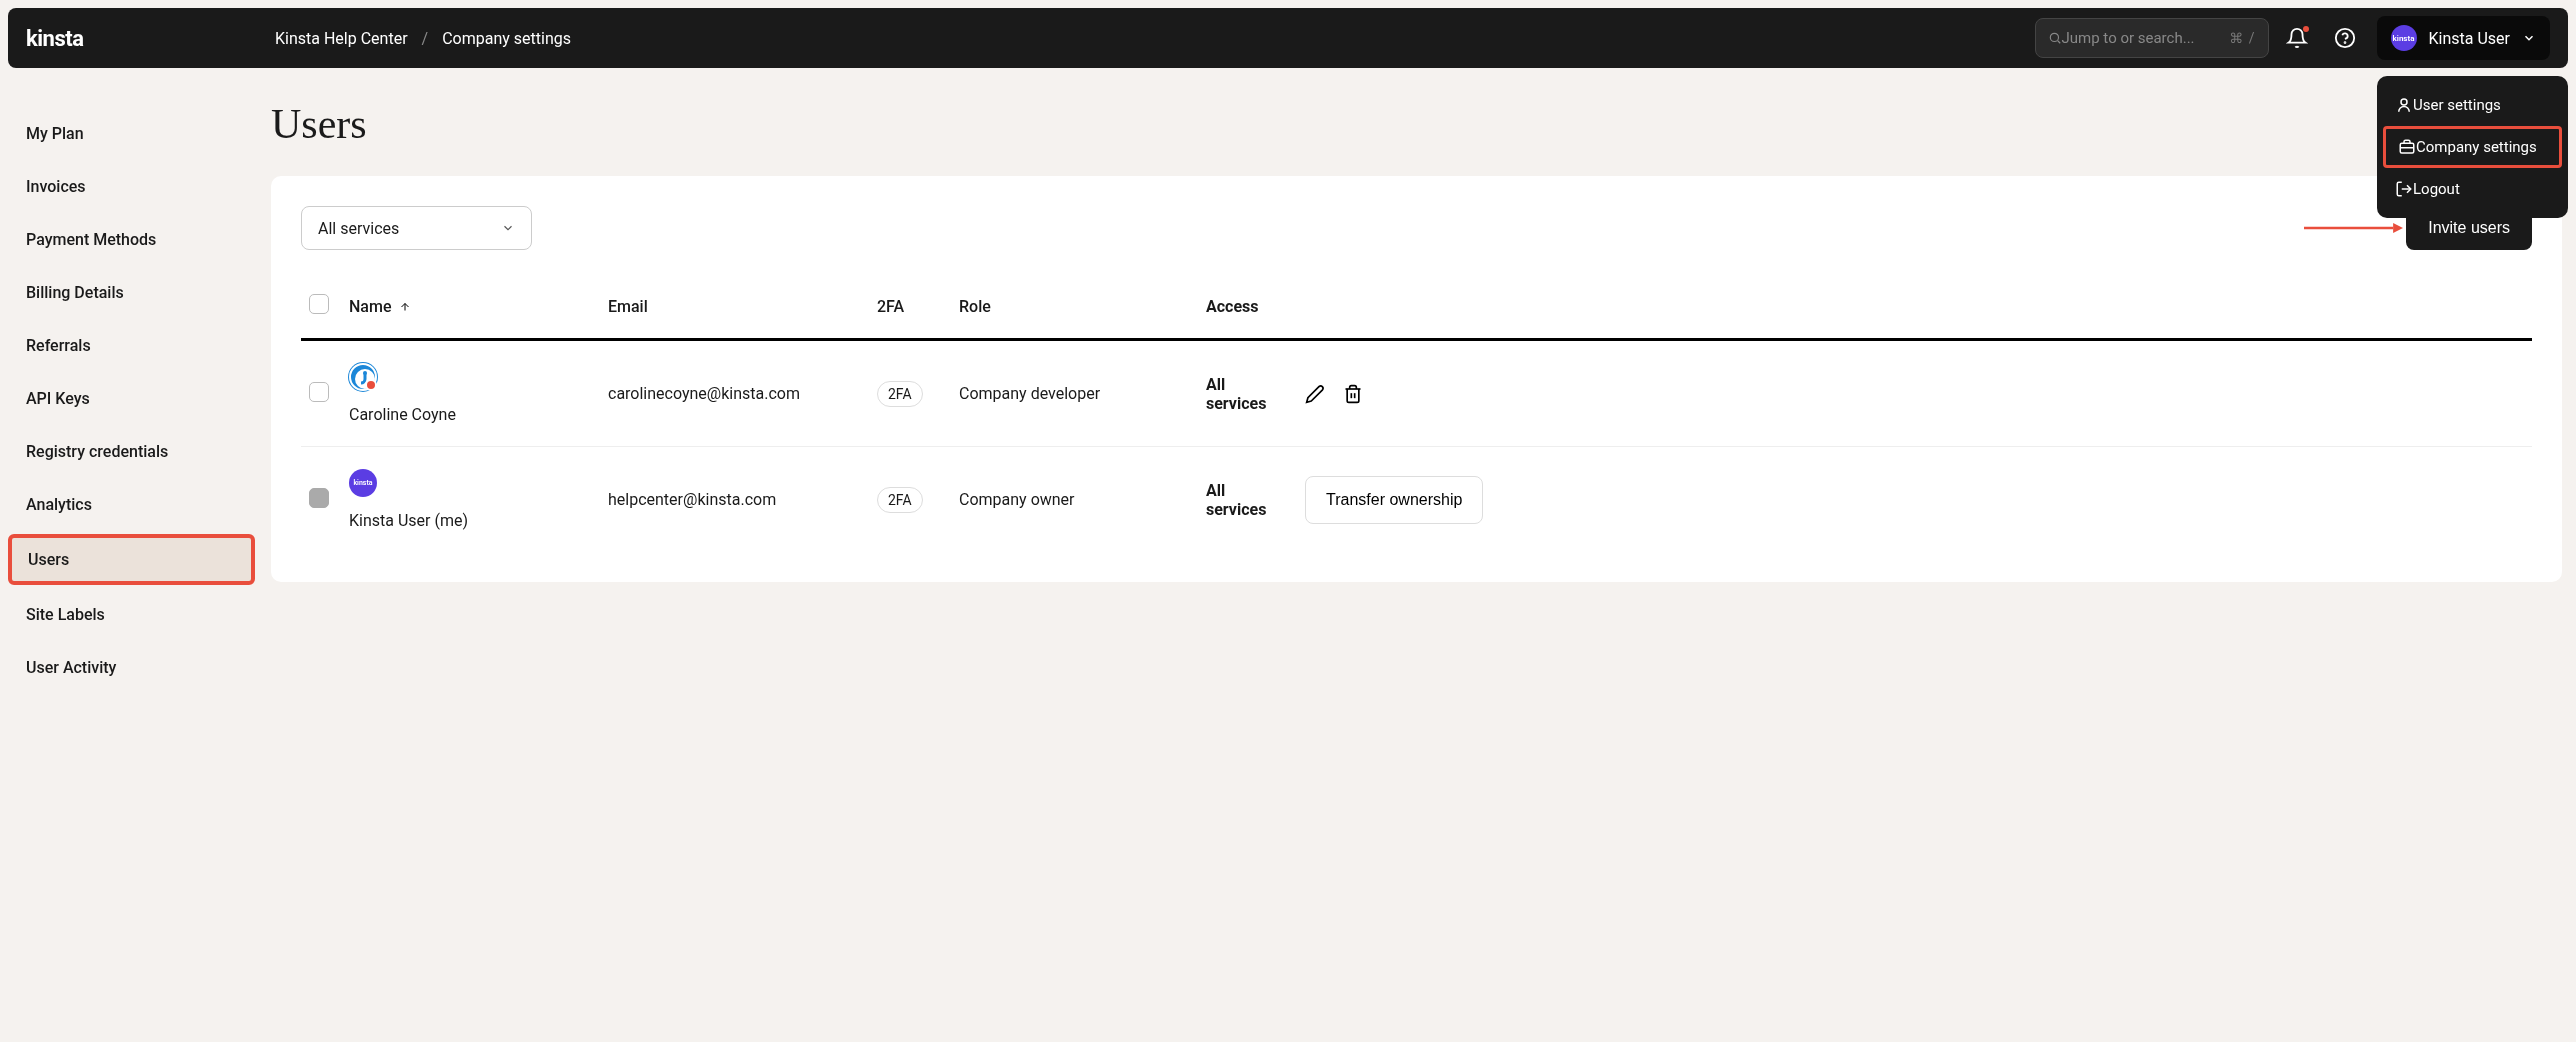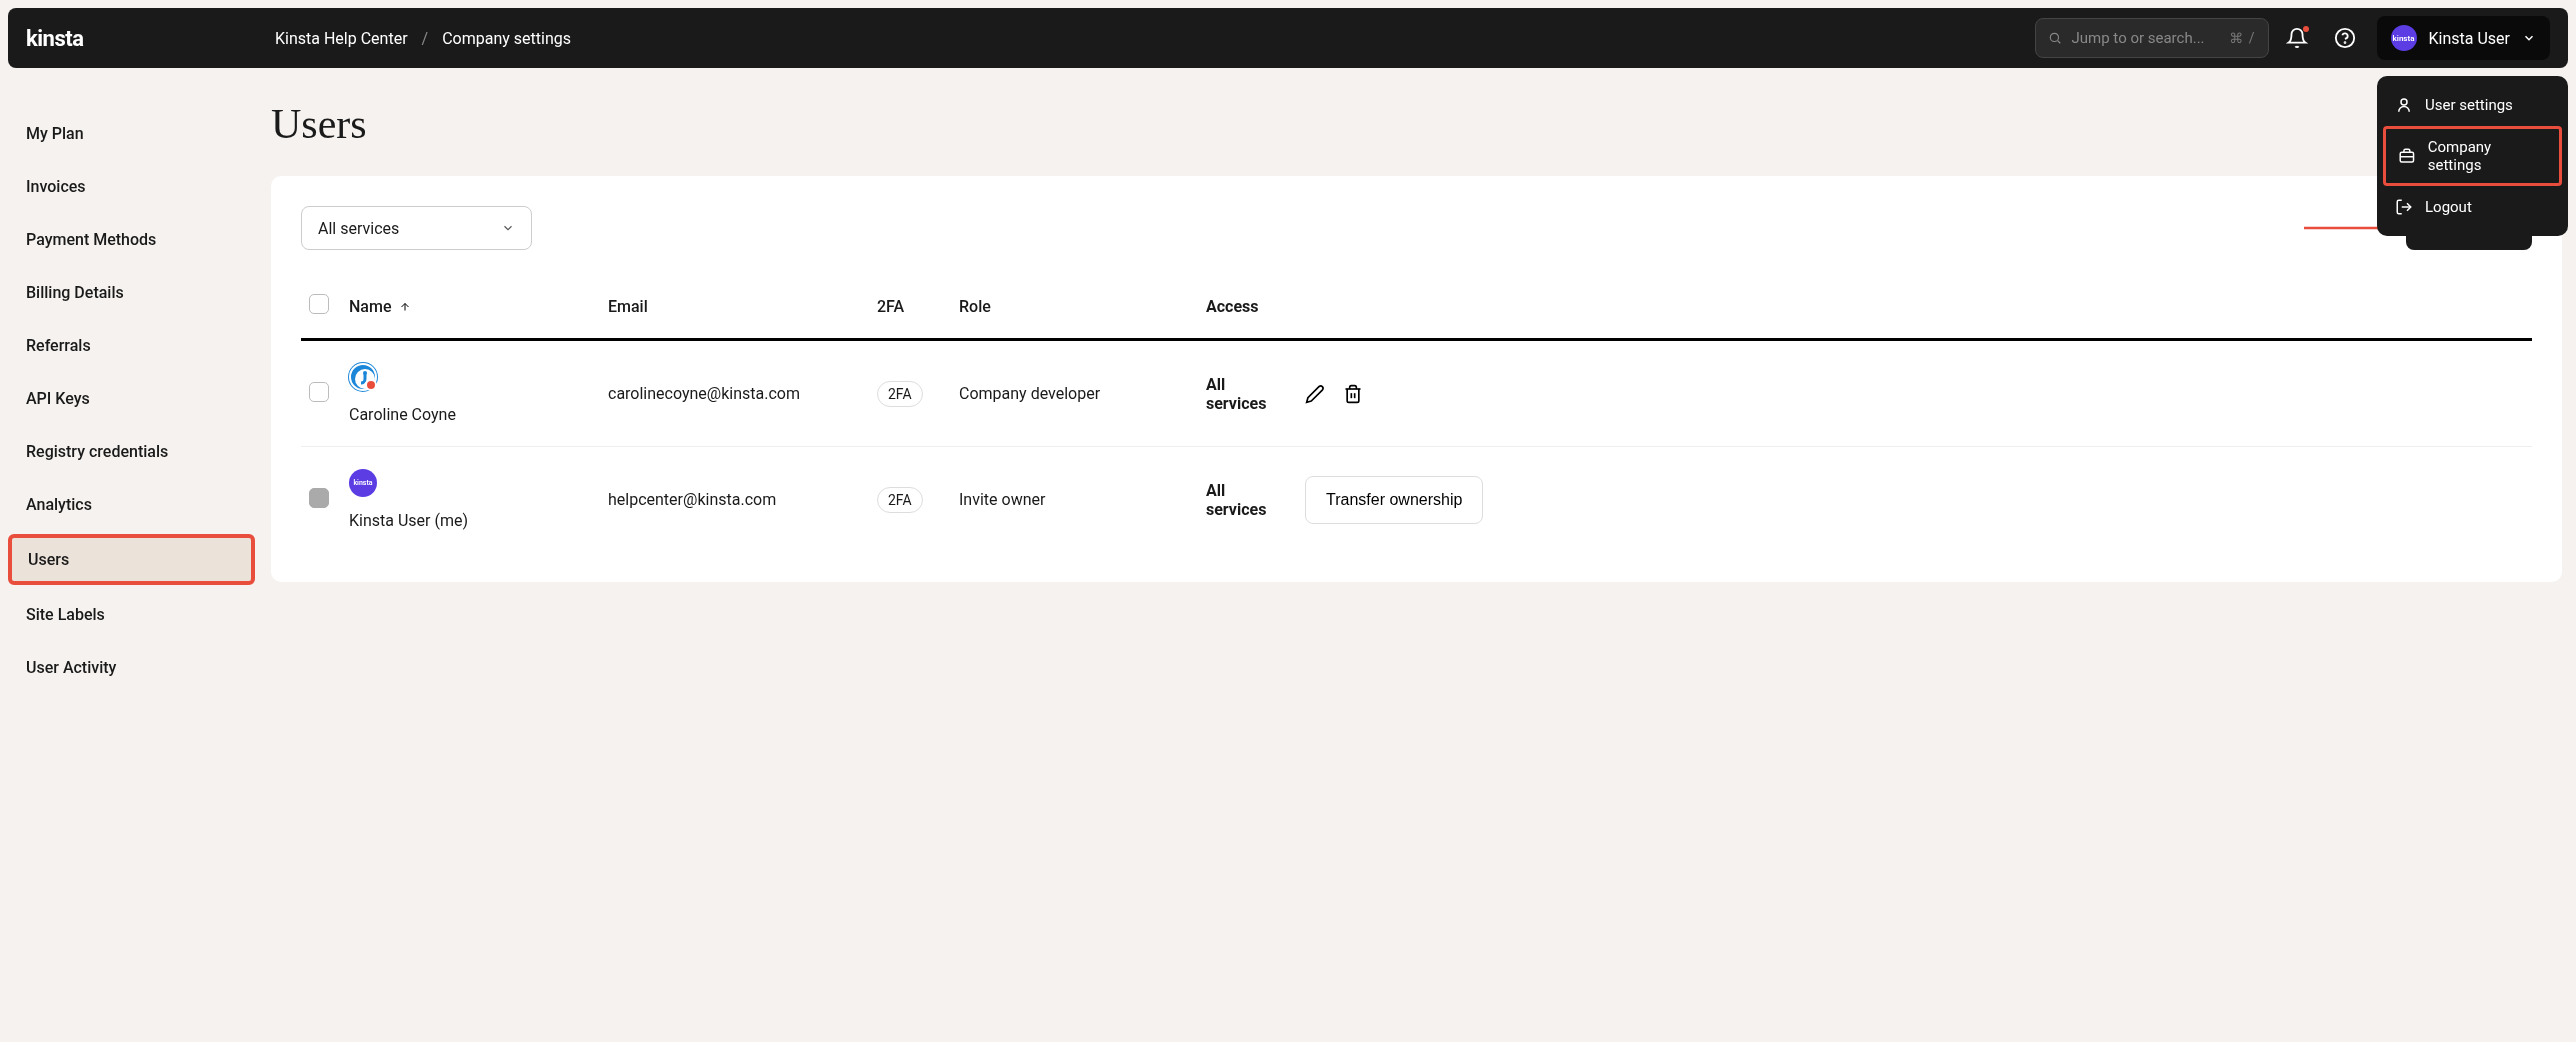--- a/index.html
+++ b/index.html
@@ -34,21 +34,20 @@
     .spacer { flex: 1; }
     .search-box {
       display: flex;
       align-items: center;
       background: #2a2a2a;
       border: 1px solid #444;
       border-radius: 8px;
       height: 40px;
       width: 234px;
       padding: 0 12px;
-      gap: 10px;
     }
     .search-box svg { width: 14px; height: 14px; }
     .search-placeholder { color: #888; font-size: 15px; flex: 1; }
     .search-kbd {
       color: #777;
       font-size: 14px;
       letter-spacing: 1px;
     }
     .topbar-icon {
       width: 40px;
@@ -99,21 +98,21 @@
       right: 0;
       width: 191px;
       background: #1a1a1a;
       border-radius: 10px;
       padding: 8px 0;
       z-index: 10;
     }
     .dropdown-item {
       display: flex;
       align-items: center;
-      gap: 12px;
+      gap: 0;
       padding: 12px 18px;
       color: #fff;
       font-size: 15px;
     }
     .dropdown-item.highlighted {
       border: 3px solid #e94e3c;
       border-radius: 4px;
       margin: 0 6px;
       padding: 9px 12px;
     }
@@ -415,21 +414,21 @@
           <tr>
             <td class="col-check"><span class="checkbox dark"></span></td>
             <td class="col-name">
               <div class="name-cell">
                 <span class="avatar-md avatar-purple">kinsta</span>
                 <span>Kinsta User (me)</span>
               </div>
             </td>
             <td class="col-email">helpcenter@kinsta.com</td>
             <td class="col-2fa"><span class="badge-2fa">2FA</span></td>
-            <td class="col-role">Invite owner</td>
+            <td class="col-role">Company owner</td>
             <td class="col-access">All services</td>
             <td>
               <button class="transfer-btn">Transfer ownership</button>
             </td>
           </tr>
         </tbody>
       </table>
     </div>
   </div>
 </div>

